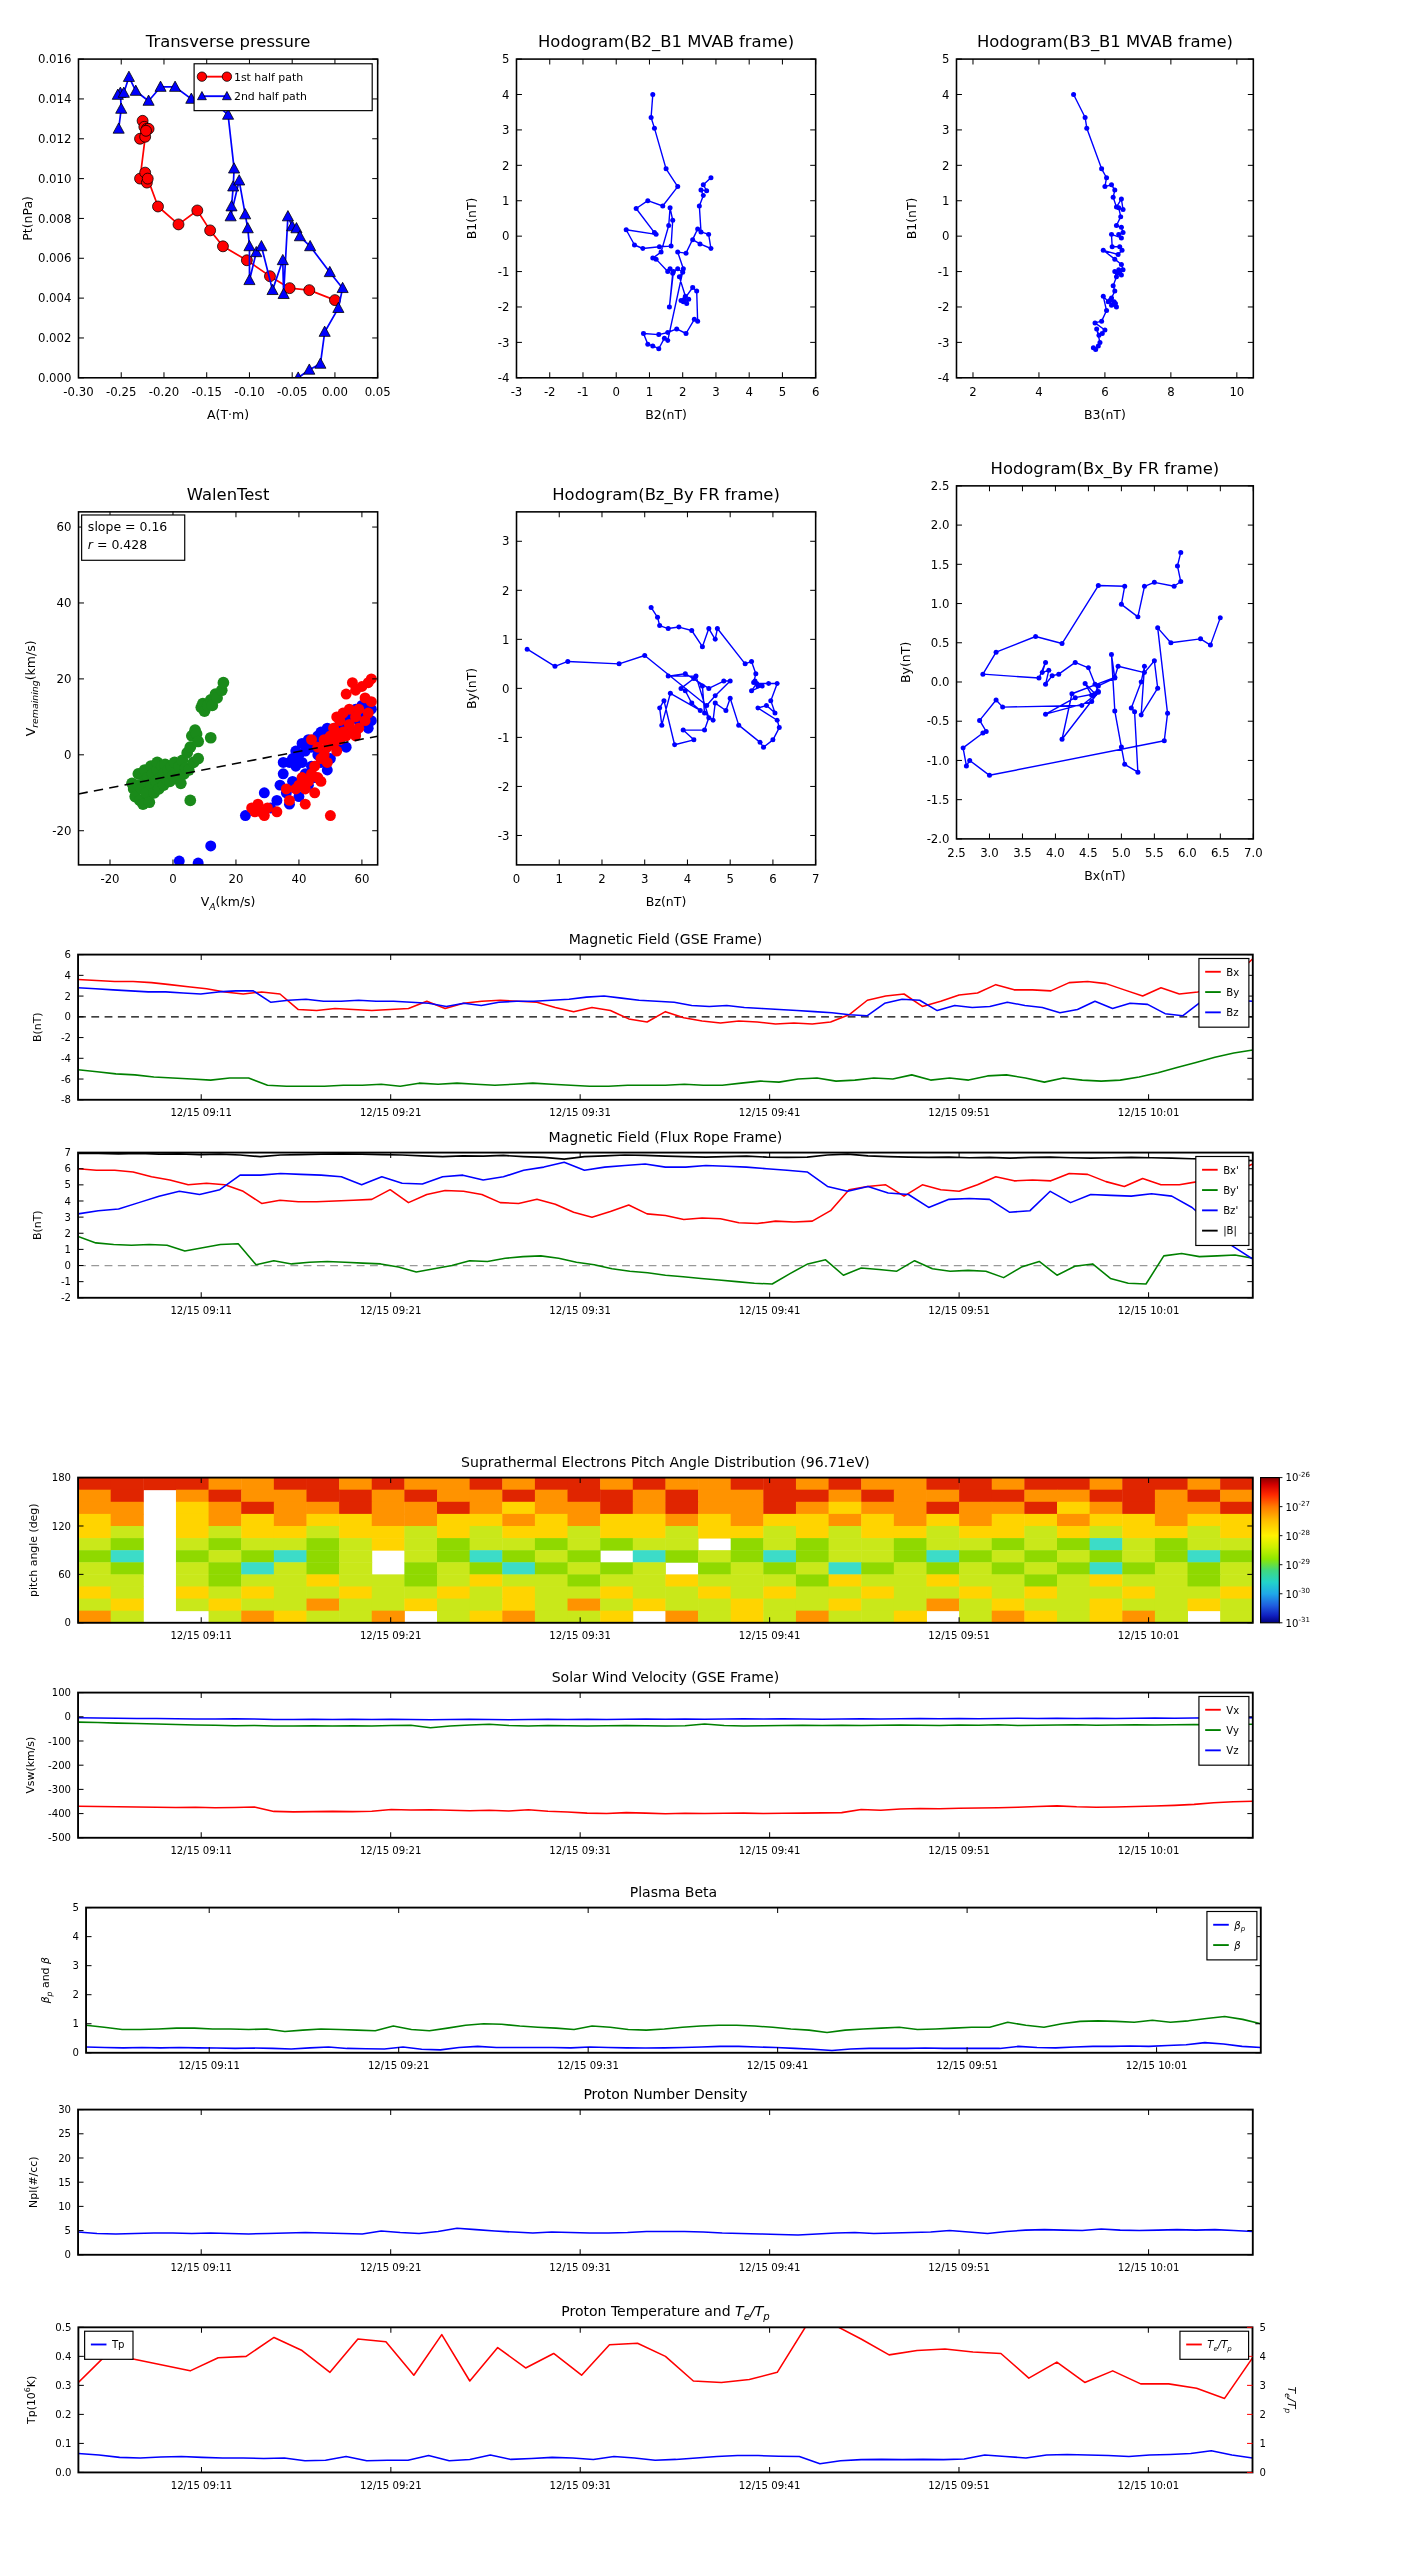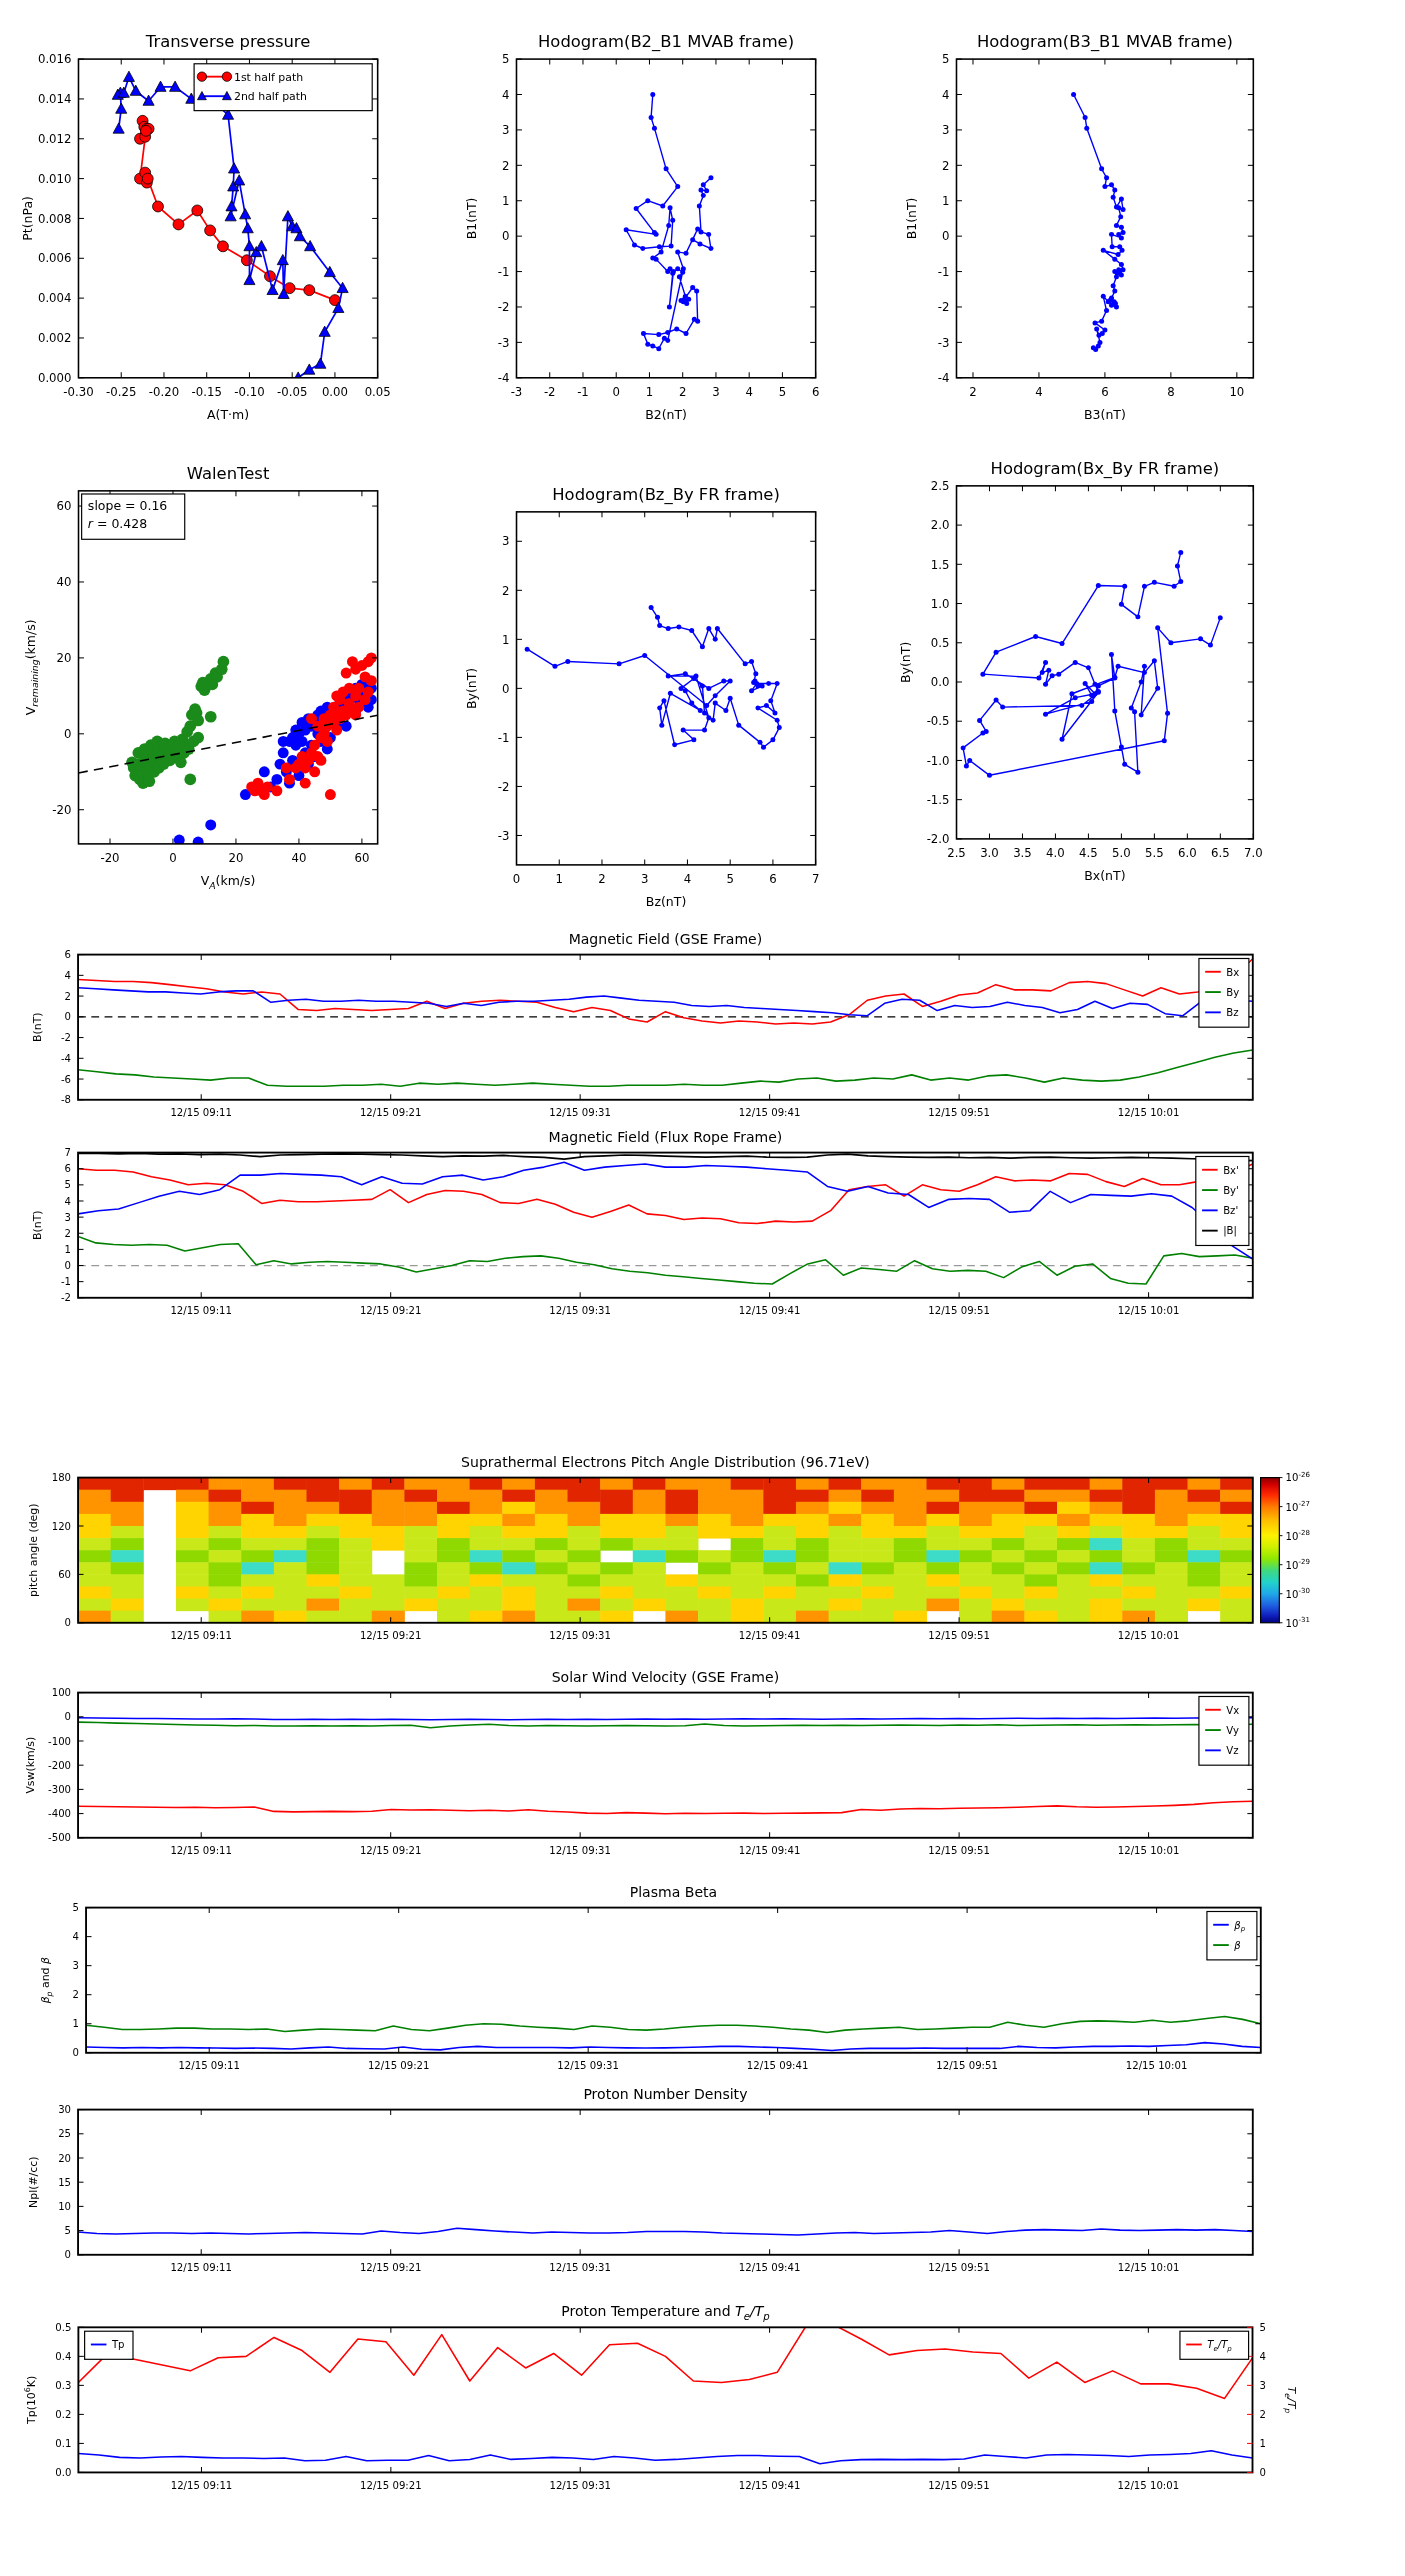--- a/index.html
+++ b/index.html
@@ -392,21 +392,21 @@
       <text x="71" y="160.0666666666667" font-size="15" text-anchor="end" fill="#000">3</text>
       <line x1="80" x2="87" y1="109.33333333333337" y2="109.33333333333337" stroke="#000" stroke-width="1.3"></line>
       <line x1="460" x2="453" y1="109.33333333333337" y2="109.33333333333337" stroke="#000" stroke-width="1.3"></line>
       <text x="71" y="114.73333333333338" font-size="15" text-anchor="end" fill="#000">4</text>
       <line x1="80" x2="87" y1="64" y2="64" stroke="#000" stroke-width="1.3"></line>
       <line x1="460" x2="453" y1="64" y2="64" stroke="#000" stroke-width="1.3"></line>
       <text x="71" y="69.4" font-size="15" text-anchor="end" fill="#000">5</text>
       <text x="270" y="525" font-size="16" text-anchor="middle" fill="#000">B3(nT)</text>
       <text x="28" y="268" font-size="16" text-anchor="middle" fill="#000" transform="rotate(-90 28 268)">B1(nT)</text>
     </svg></div>
-<div class="panel" style="left:15.6px;top:444px;width:439px;height:453px"><svg width="439" height="453" viewBox="0 0 562 580">
+<div class="panel" style="left:15.6px;top:465px;width:439px;height:453px"><svg width="439" height="453" viewBox="0 0 562 580">
       <defs>
         <clipPath id="cpc4">
           <rect x="80" y="60" width="383" height="452"></rect>
         </clipPath>
       </defs>
       <g clip-path="url(#cpc4)">
         <circle cx="148.5" cy="407.5" r="7.5" fill="#1a8a1a"></circle>
         <circle cx="150.6" cy="414.8" r="7.5" fill="#1a8a1a"></circle>
         <circle cx="152.6" cy="424.5" r="7.5" fill="#1a8a1a"></circle>
         <circle cx="156.6" cy="409.9" r="7.5" fill="#1a8a1a"></circle>

